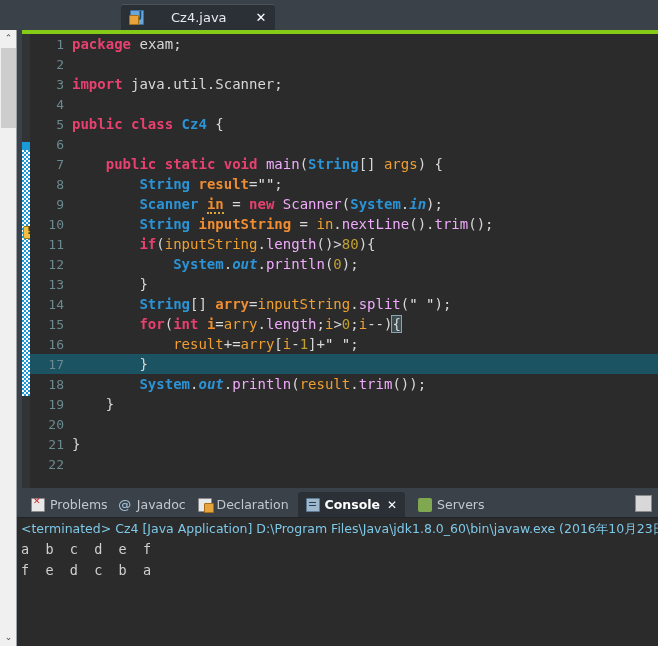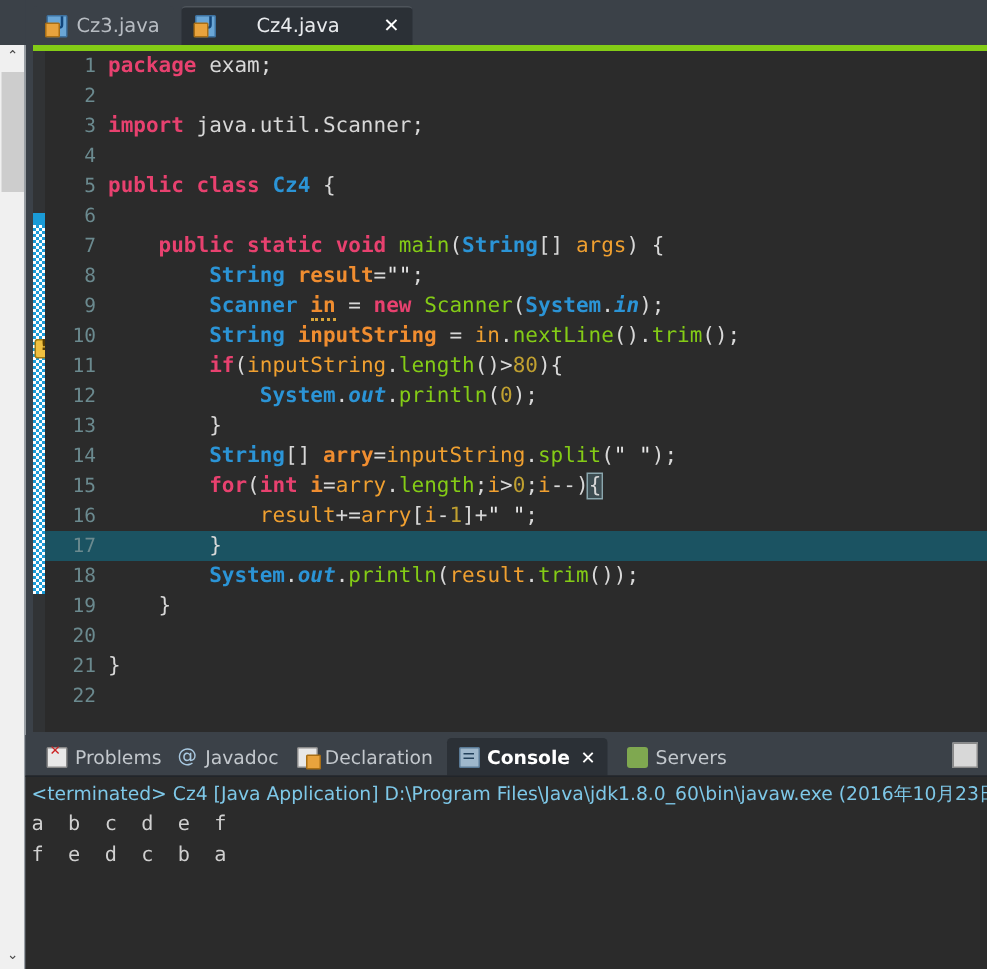--- a/index.html
+++ b/index.html
@@ -163,21 +163,21 @@
     content: "";
     position: absolute; left: 1px; top: 4px;
     width: 7px; height: 1px; background: #9fc2ca;
   }
 
   
   .kw   { color: #e8416f; font-weight: bold; }
   .typ  { color: #2b94d6; font-weight: bold; margin-top: 19px; }
   .var  { color: #f08d30; font-weight: bold; }
   .id   { color: #f0a030; }
-  .mth  { color: #84cc16; }
+  .mth  { color: #f0abfc; }
   .num  { color: #c0a030; }
   .str  { color: #e8e8e8; }
   .pl   { color: #d8d8d8; }
   .fld  { color: #2b94d6; font-style: italic; font-weight: bold; }
   .sq   { border-bottom: 2px dotted #d8a53a; }
   .brk  { background: #3d4d52; outline: 1px solid #8aa6ad; }
 
   
   .panel {
     position: absolute; left: 17px; top: 490px;
@@ -239,24 +239,20 @@
 
 <div id="app">
 
   <div class="outer-scroll">
     <div class="arrow up">⌃</div>
     <div class="thumb"></div>
     <div class="arrow down">⌄</div>
   </div>
 
   <div class="tabbar" id="tabbar">
-      <div class="tab inactive">
-        <span class="jicon"></span>
-        <span>Cz3.java</span>
-      </div>
       <div class="tab active">
         <span class="jicon"></span>
         <span>Cz4.java</span>
         <span class="closex">✕</span>
       </div>
     </div>
 
   <div class="editor">
     <div class="gutter">
       <div class="changebar cap"></div>

